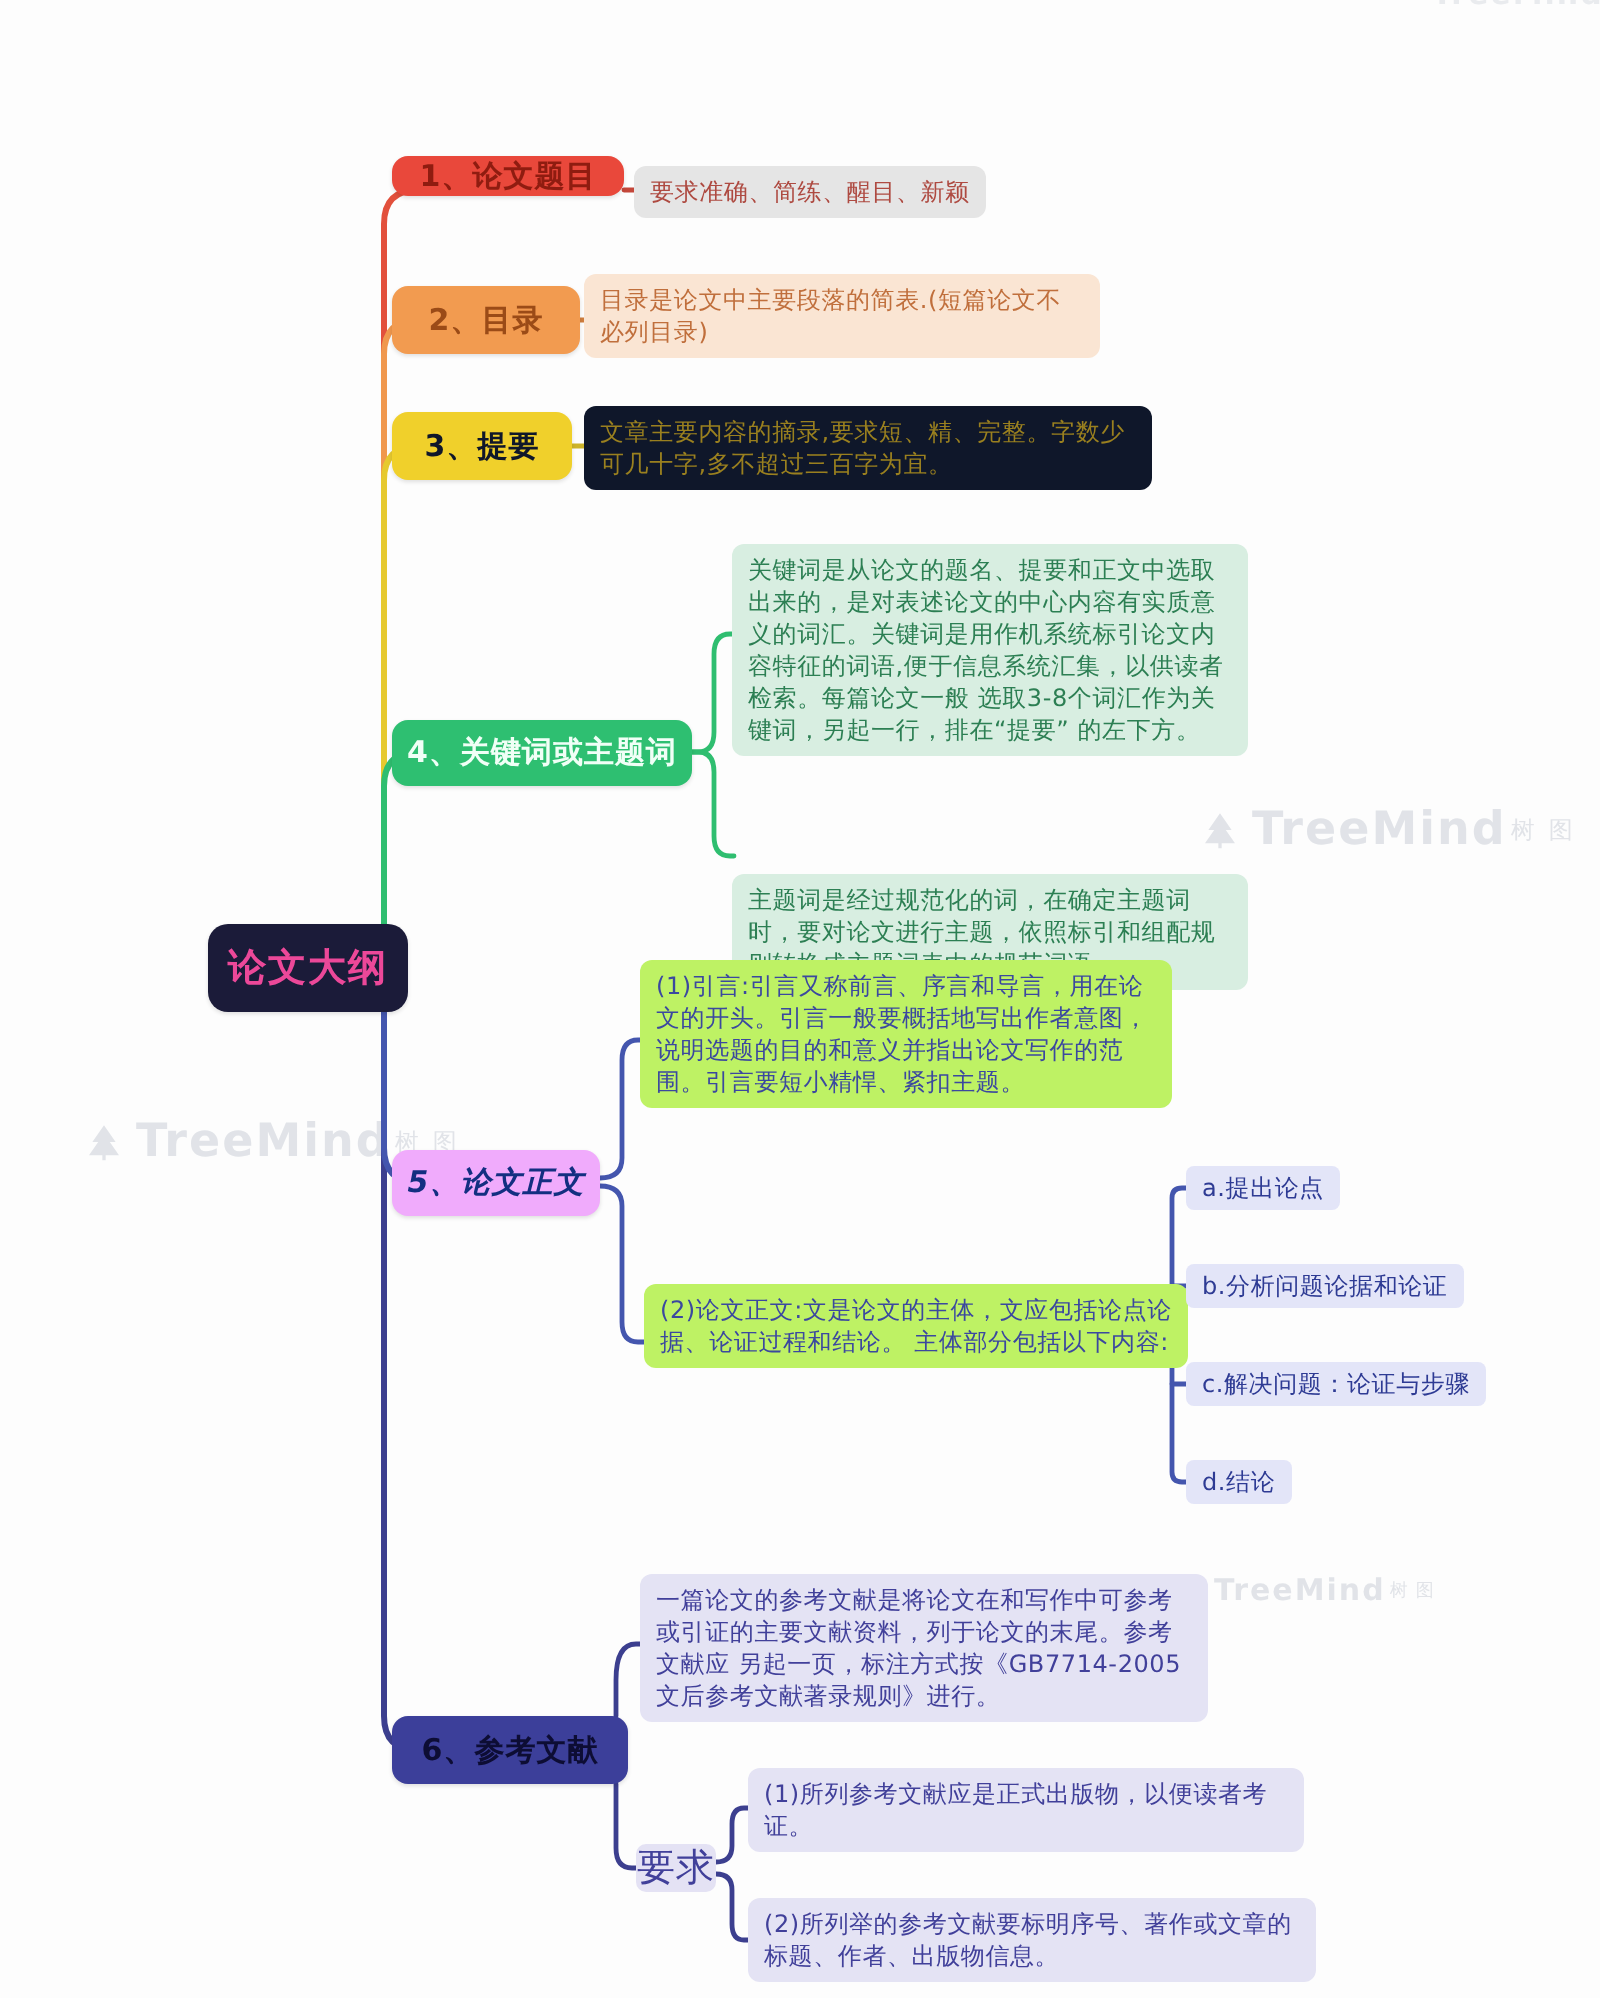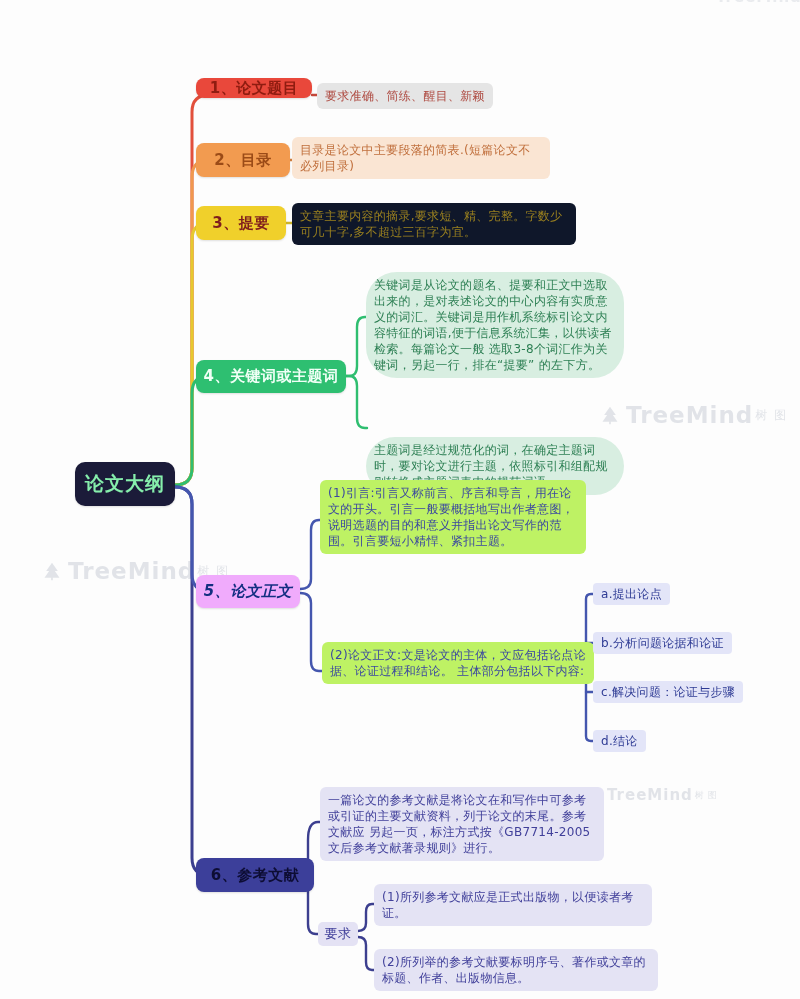--- a/index.html
+++ b/index.html
@@ -8,39 +8,39 @@
     background:#fdfdfd;
     font-family:"DejaVu Sans",sans-serif;
   }
   .links{position:absolute;left:0;top:0;z-index:1;}
   .links path{fill:none;stroke-linecap:round;stroke-linejoin:round;}
   .node{
     position:absolute;z-index:3;display:flex;align-items:center;justify-content:center;
     border-radius:8px;font-weight:bold;font-size:15px;letter-spacing:.5px;
     box-shadow:0 1px 2px rgba(0,0,0,.12);
   }
-  .root{background:#1b1b39;color:#86efac;font-size:19px;border-radius:10px;letter-spacing:1px;}
+  .root{background:#1b1b39;color:#ec4899;font-size:19px;border-radius:10px;letter-spacing:1px;margin-left:29px;}
   .n1{background:#e9483b;color:#8f1c10;}
   .n2{background:#f29b50;color:#9b4b17;}
-  .n3{background:#f0d02b;color:#7f1d1d;}
+  .n3{background:#f0d02b;color:#0f172a;}
   .n4{background:#2ebf71;color:#f0fff6;}
   .n5{background:#f0abfc;color:#132f81;font-style:italic;}
   .n6{background:#3c3f9a;color:#0d0d34;}
   .box{
     position:absolute;z-index:2;border-radius:6px;padding:5px 8px;
     font-size:12px;line-height:1.34;letter-spacing:.3px;
   }
   .pink{background:#e5e5e5;color:#ae4a41;}
   .peach{background:#fae5d3;color:#c06f3c;}
   .lyellow{background:#0f172a;color:#9a801f;}
-  .lgreen{background:#d8eee1;color:#2c7f53;border-radius:31px;}
+  .lgreen{background:#d8eee1;color:#2c7f53;}
   .lblue{background:#bef264;color:#3b489f;}
   .item{background:#e3e5f8;color:#2e3b94;white-space:nowrap;padding:3px 8px;border-radius:4px;}
   .lav{background:#e4e3f4;color:#41409a;}
-  .req{background:#e4e2f4;color:#41409a;font-size:13px;font-weight:normal;border-radius:5px;box-shadow:none;}
+  .req{background:#e4e2f4;color:#41409a;font-size:19px;font-weight:normal;border-radius:5px;box-shadow:none;}
   .wm{
     position:absolute;z-index:0;display:flex;flex-direction:row;align-items:center;gap:2px;
     color:#c6cbd4;opacity:.5;pointer-events:none;user-select:none;
   }
   .wm .brand{display:flex;align-items:center;gap:6px;font-size:23px;font-weight:bold;letter-spacing:1px;}
   .wm .cn{font-size:12px;letter-spacing:7px;}
   .wm.small .brand{font-size:15px;}
   .wm.small .cn{font-size:9px;letter-spacing:4px;}
   .wm svg{fill:#c6cbd4;}
 </style>

